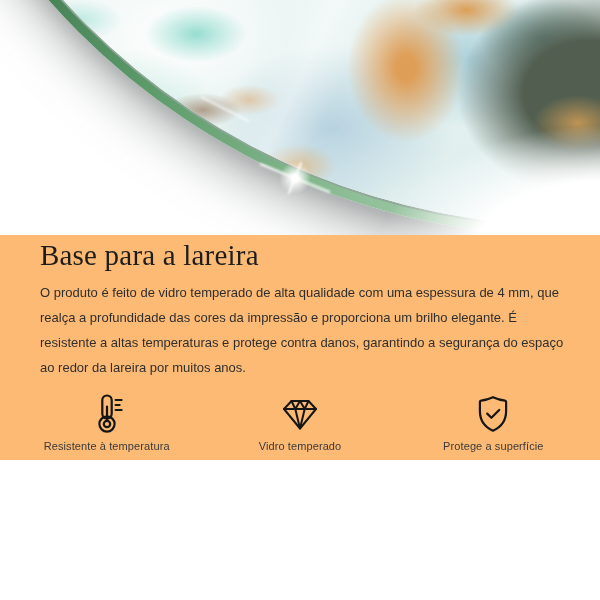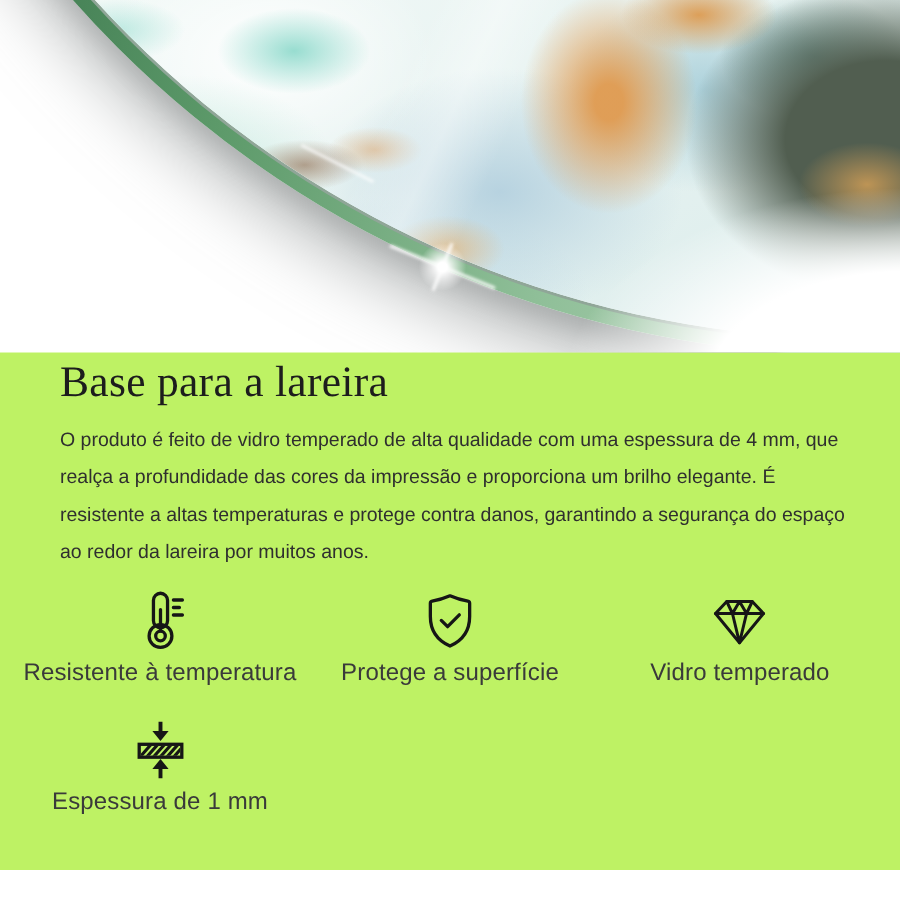--- a/index.html
+++ b/index.html
@@ -1,19 +1,19 @@
 <!DOCTYPE html>
 <html><head>
 <meta charset="utf-8">
 <style>
   * { box-sizing: border-box; }
   html,body { margin:0; padding:0; background:#ffffff; }
   .page {
-    position:relative; width:600px; height:580px; overflow:hidden;
-    background:#bef264; font-family:"Liberation Sans", sans-serif;
+    position:relative; width:600px; height:460px; overflow:hidden;
+    background:#fdba74; font-family:"Liberation Sans", sans-serif;
   }
 
   
   .hero { position:relative; height:235px; overflow:hidden; background:#fff; }
   .glass-edge {
     position:absolute; left:-127px; top:-1165px; width:1402px; height:1402px;
     border-radius:50%;
     background:linear-gradient(100deg,#245937 8%,#2c6640 14%,#5d9a6a 30%,#8fbf98 44%,#aecfb3 55%,#cde4d0 72%);
     box-shadow:0 26px 46px rgba(118,124,124,.5), 0 8px 16px rgba(118,124,124,.3);
   }
@@ -72,21 +72,21 @@
     font-size:13px; line-height:25px; color:#2f2f2f;
   }
 
   
   .features {
     display:grid; grid-template-columns:repeat(3,1fr);
     row-gap:18px; margin:10px -20px 0 -30px;
   }
   .feature { display:flex; flex-direction:column; align-items:center; }
   .icon-box { height:46px; display:flex; align-items:flex-end; justify-content:center; }
-  .flabel { margin-top:4px; font-size:16px; color:#3a3a3a; letter-spacing:.1px; }
+  .flabel { margin-top:4px; font-size:11px; color:#3a3a3a; letter-spacing:.1px; }
   .feature svg { display:block; }
   .oline { stroke:#161616; stroke-width:2.2; fill:none; stroke-linecap:round; stroke-linejoin:round; }
   .thick  { stroke:#161616; stroke-width:3.1; fill:none; stroke-linecap:butt; }
   .hatch  { stroke:#161616; stroke-width:2.1; fill:none; stroke-linecap:butt; }
   .solid  { fill:#161616; stroke:none; }
   .badge-top { font-family:"Liberation Sans", sans-serif; font-size:8px; font-weight:600; fill:#111; }
   .badge-bot { font-family:"Liberation Sans", sans-serif; font-size:12.5px; font-weight:700; fill:#111; }
 </style>
 </head>
 <body>
@@ -125,37 +125,37 @@
             <path class="oline" d="M30.6 8 h6 M30.6 13 h4 M30.6 18 h6"></path>
           </svg>
         </div>
         <div class="flabel">Resistente à temperatura</div>
       </div>
 
 
       <div class="feature">
         <div class="icon-box">
           <svg width="44" height="44" viewBox="0 0 44 44">
-            <path class="oline" d="M22 5.2 C17.2 7.3 13.6 8.2 10.1 8.7 C9.4 8.8 8.9 9.4 8.9 10.1 V19 C8.9 28.6 14.1 35.2 22 38.7 C29.9 35.2 35.1 28.6 35.1 19 V10.1 C35.1 9.4 34.6 8.8 33.9 8.7 C30.4 8.2 26.8 7.3 22 5.2 Z"></path>
-            <path class="oline" d="M16.2 21.6 L20.4 25.8 L28.2 17.9"></path>
-          </svg>
-        </div>
-        <div class="flabel">Protege a superfície</div>
-      </div>
-
-      <div class="feature">
-        <div class="icon-box">
-          <svg width="44" height="44" viewBox="0 0 44 44">
             <path class="oline" style="stroke-width:2" d="M13.5 9 H30.5 L38 17 L22 36.5 L6 17 Z"></path>
             <path class="oline" style="stroke-width:2" d="M6 17 H38"></path>
             <path class="oline" style="stroke-width:2" d="M13.5 9 L17.3 17 L22 9 L26.7 17 L30.5 9"></path>
             <path class="oline" style="stroke-width:2" d="M17.3 17 L22 36.5 L26.7 17"></path>
           </svg>
         </div>
         <div class="flabel">Vidro temperado</div>
+      </div>
+
+      <div class="feature">
+        <div class="icon-box">
+          <svg width="44" height="44" viewBox="0 0 44 44">
+            <path class="oline" d="M22 5.2 C17.2 7.3 13.6 8.2 10.1 8.7 C9.4 8.8 8.9 9.4 8.9 10.1 V19 C8.9 28.6 14.1 35.2 22 38.7 C29.9 35.2 35.1 28.6 35.1 19 V10.1 C35.1 9.4 34.6 8.8 33.9 8.7 C30.4 8.2 26.8 7.3 22 5.2 Z"></path>
+            <path class="oline" d="M16.2 21.6 L20.4 25.8 L28.2 17.9"></path>
+          </svg>
+        </div>
+        <div class="flabel">Protege a superfície</div>
       </div>
 
 
       <div class="feature">
         <div class="icon-box">
           <svg width="44" height="44" viewBox="0 0 44 44">
             <defs>
                 <clipPath id="barClip">
                   <rect x="9" y="19.2" width="26" height="6.6"></rect>
                 </clipPath>

